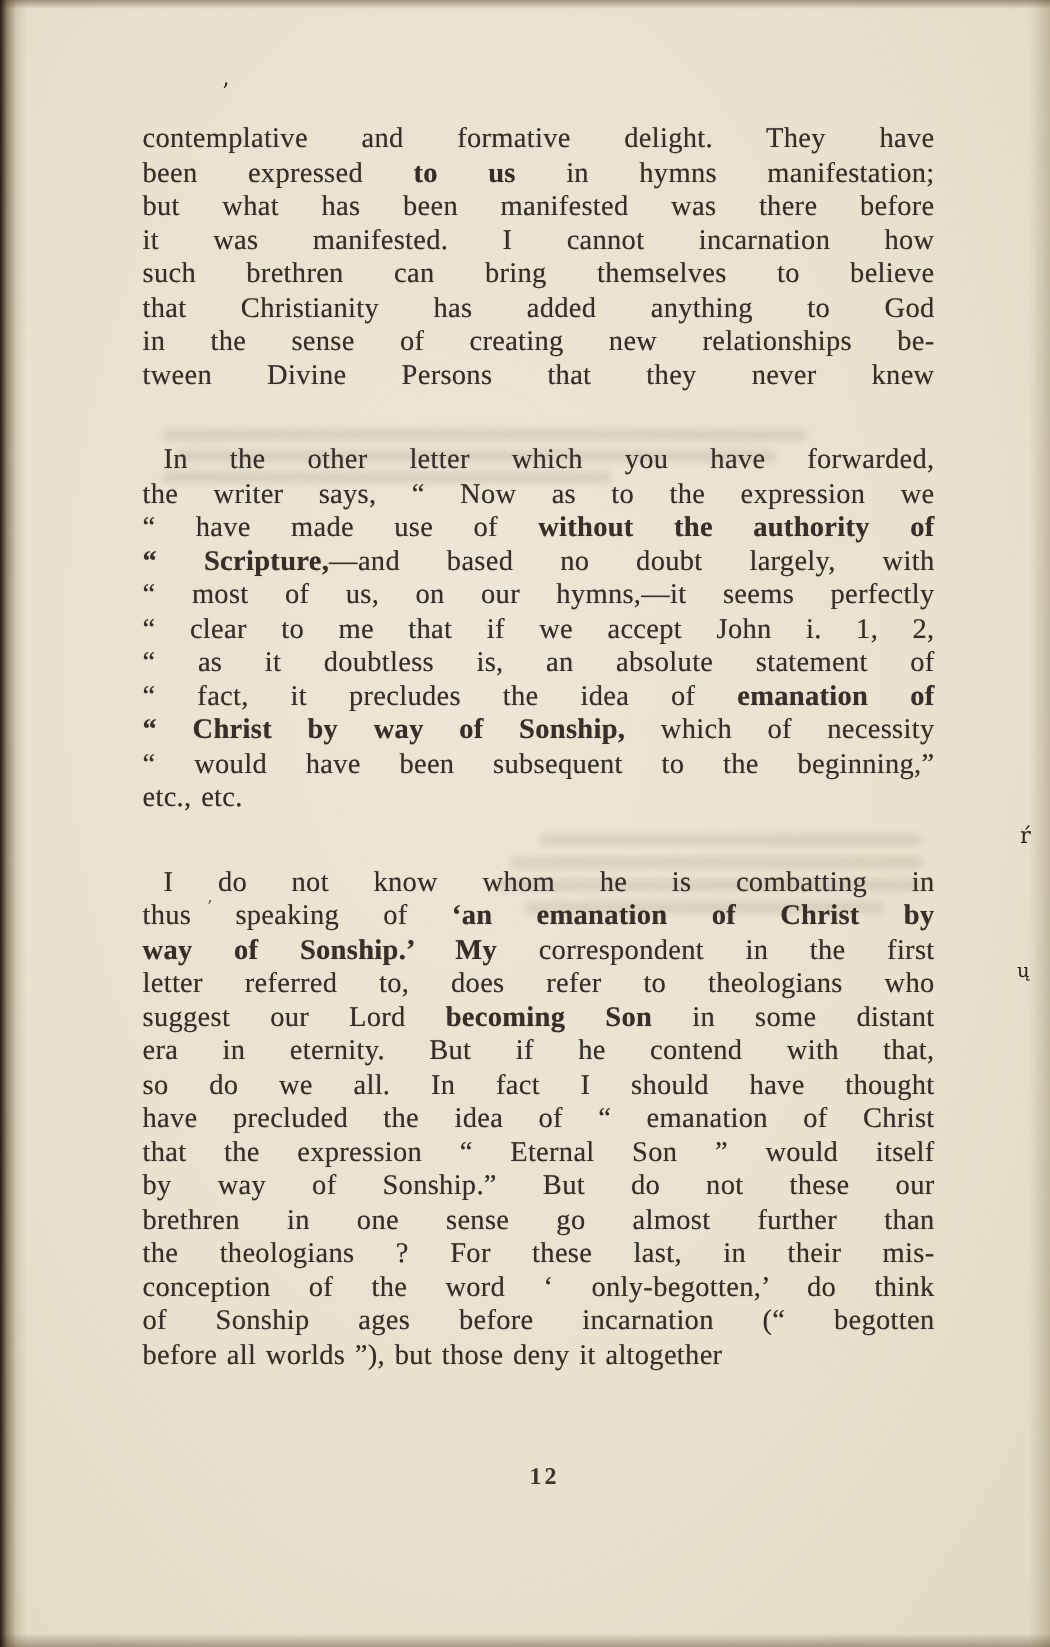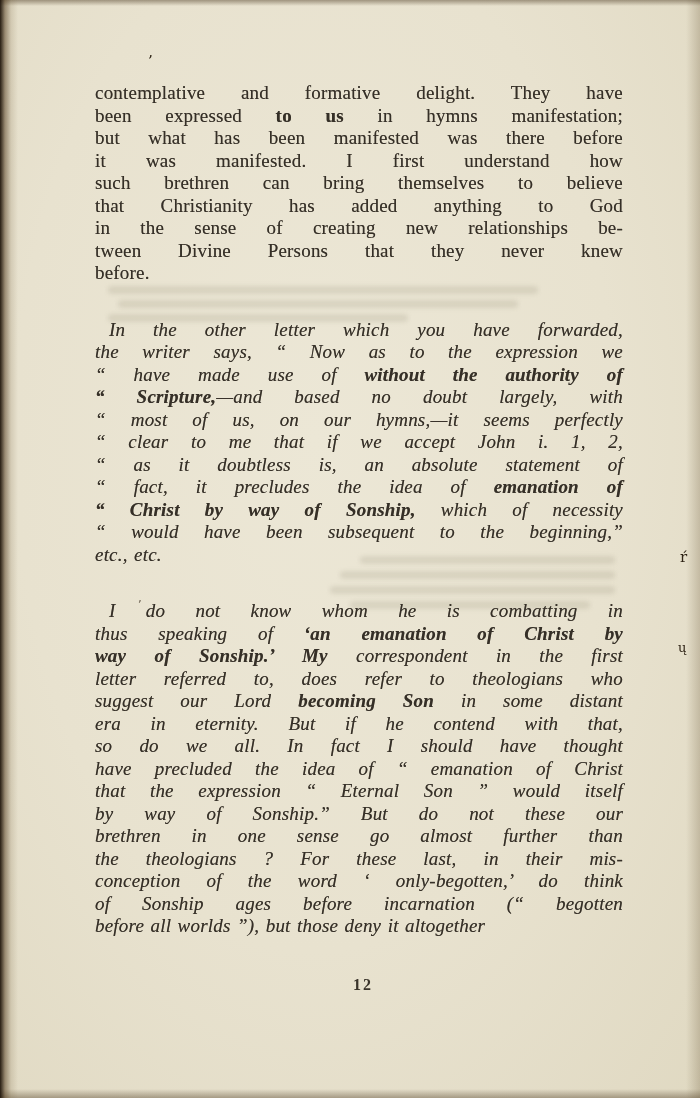--- a/index.html
+++ b/index.html
@@ -17,21 +17,21 @@
       radial-gradient(ellipse at 45% 40%, #ece7d6 0%, #e8e2cf 55%, #e0d9c2 100%);
     font-family: "Liberation Serif", "DejaVu Serif", serif;
     color: #352f27;
   }
   .text-block {
     position: absolute;
     left: 95px;
     top: 82px;
     width: 528px;
   }
-  .paragraph + .paragraph { margin-top: 34px; font-style: italic; }
+  .paragraph + .paragraph { margin-top: 34px; }
   .line {
     font-size: 19px;
     line-height: 22.5px;
     white-space: normal;
     letter-spacing: 0.2px;
     word-spacing: 1.5px;
     text-shadow: 0 0 0.5px rgba(53,47,39,0.55);
   }
   .line.justify {
     text-align: justify;
@@ -80,26 +80,25 @@
   <div class="scan-mark" style="left:148px; top:52px; font-size:15px;">’</div>
   <div class="scan-mark" style="left:138px; top:598px; font-size:11px; opacity:.8;">’</div>
   <div class="scan-mark" style="left:680px; top:548px; font-size:15px;">ŕ</div>
   <div class="scan-mark" style="left:678px; top:640px; font-size:13px;">ų</div>
 
   <div class="text-block" id="text-block">
       <div class="paragraph">
         <div class="line justify"><span>contemplative and formative delight.  They have</span></div>
         <div class="line justify"><span>been expressed </span><span class="bold">to us</span><span> in hymns manifestation;</span></div>
         <div class="line justify"><span>but what has been manifested was there before</span></div>
-        <div class="line justify"><span>it was manifested.  I first understand how</span></div>
+        <div class="line justify"><span>it was manifested.  I cannot incarnation how</span></div>
         <div class="line justify"><span>such brethren can bring themselves to believe</span></div>
         <div class="line justify"><span>that Christianity has added anything to God</span></div>
         <div class="line justify"><span>in the sense of creating new relationships be-</span></div>
         <div class="line justify"><span>tween Divine Persons that they never knew</span></div>
-        <div class="line"><span>before.</span></div>
       </div>
       <div class="paragraph">
         <div class="line justify indent"><span>In the other letter which you have forwarded,</span></div>
         <div class="line justify"><span>the writer says, “ Now as to the expression we</span></div>
         <div class="line justify"><span>“ have made use of </span><span class="bold">without the authority of</span></div>
         <div class="line justify"><span class="bold">“ Scripture,</span><span>—and based no doubt largely, with</span></div>
         <div class="line justify"><span>“ most of us, on our hymns,—it seems perfectly</span></div>
         <div class="line justify"><span>“ clear to me that if we accept John i. 1, 2,</span></div>
         <div class="line justify"><span>“ as it doubtless is, an absolute statement of</span></div>
         <div class="line justify"><span>“ fact, it precludes the idea of </span><span class="bold">emanation of</span></div>

